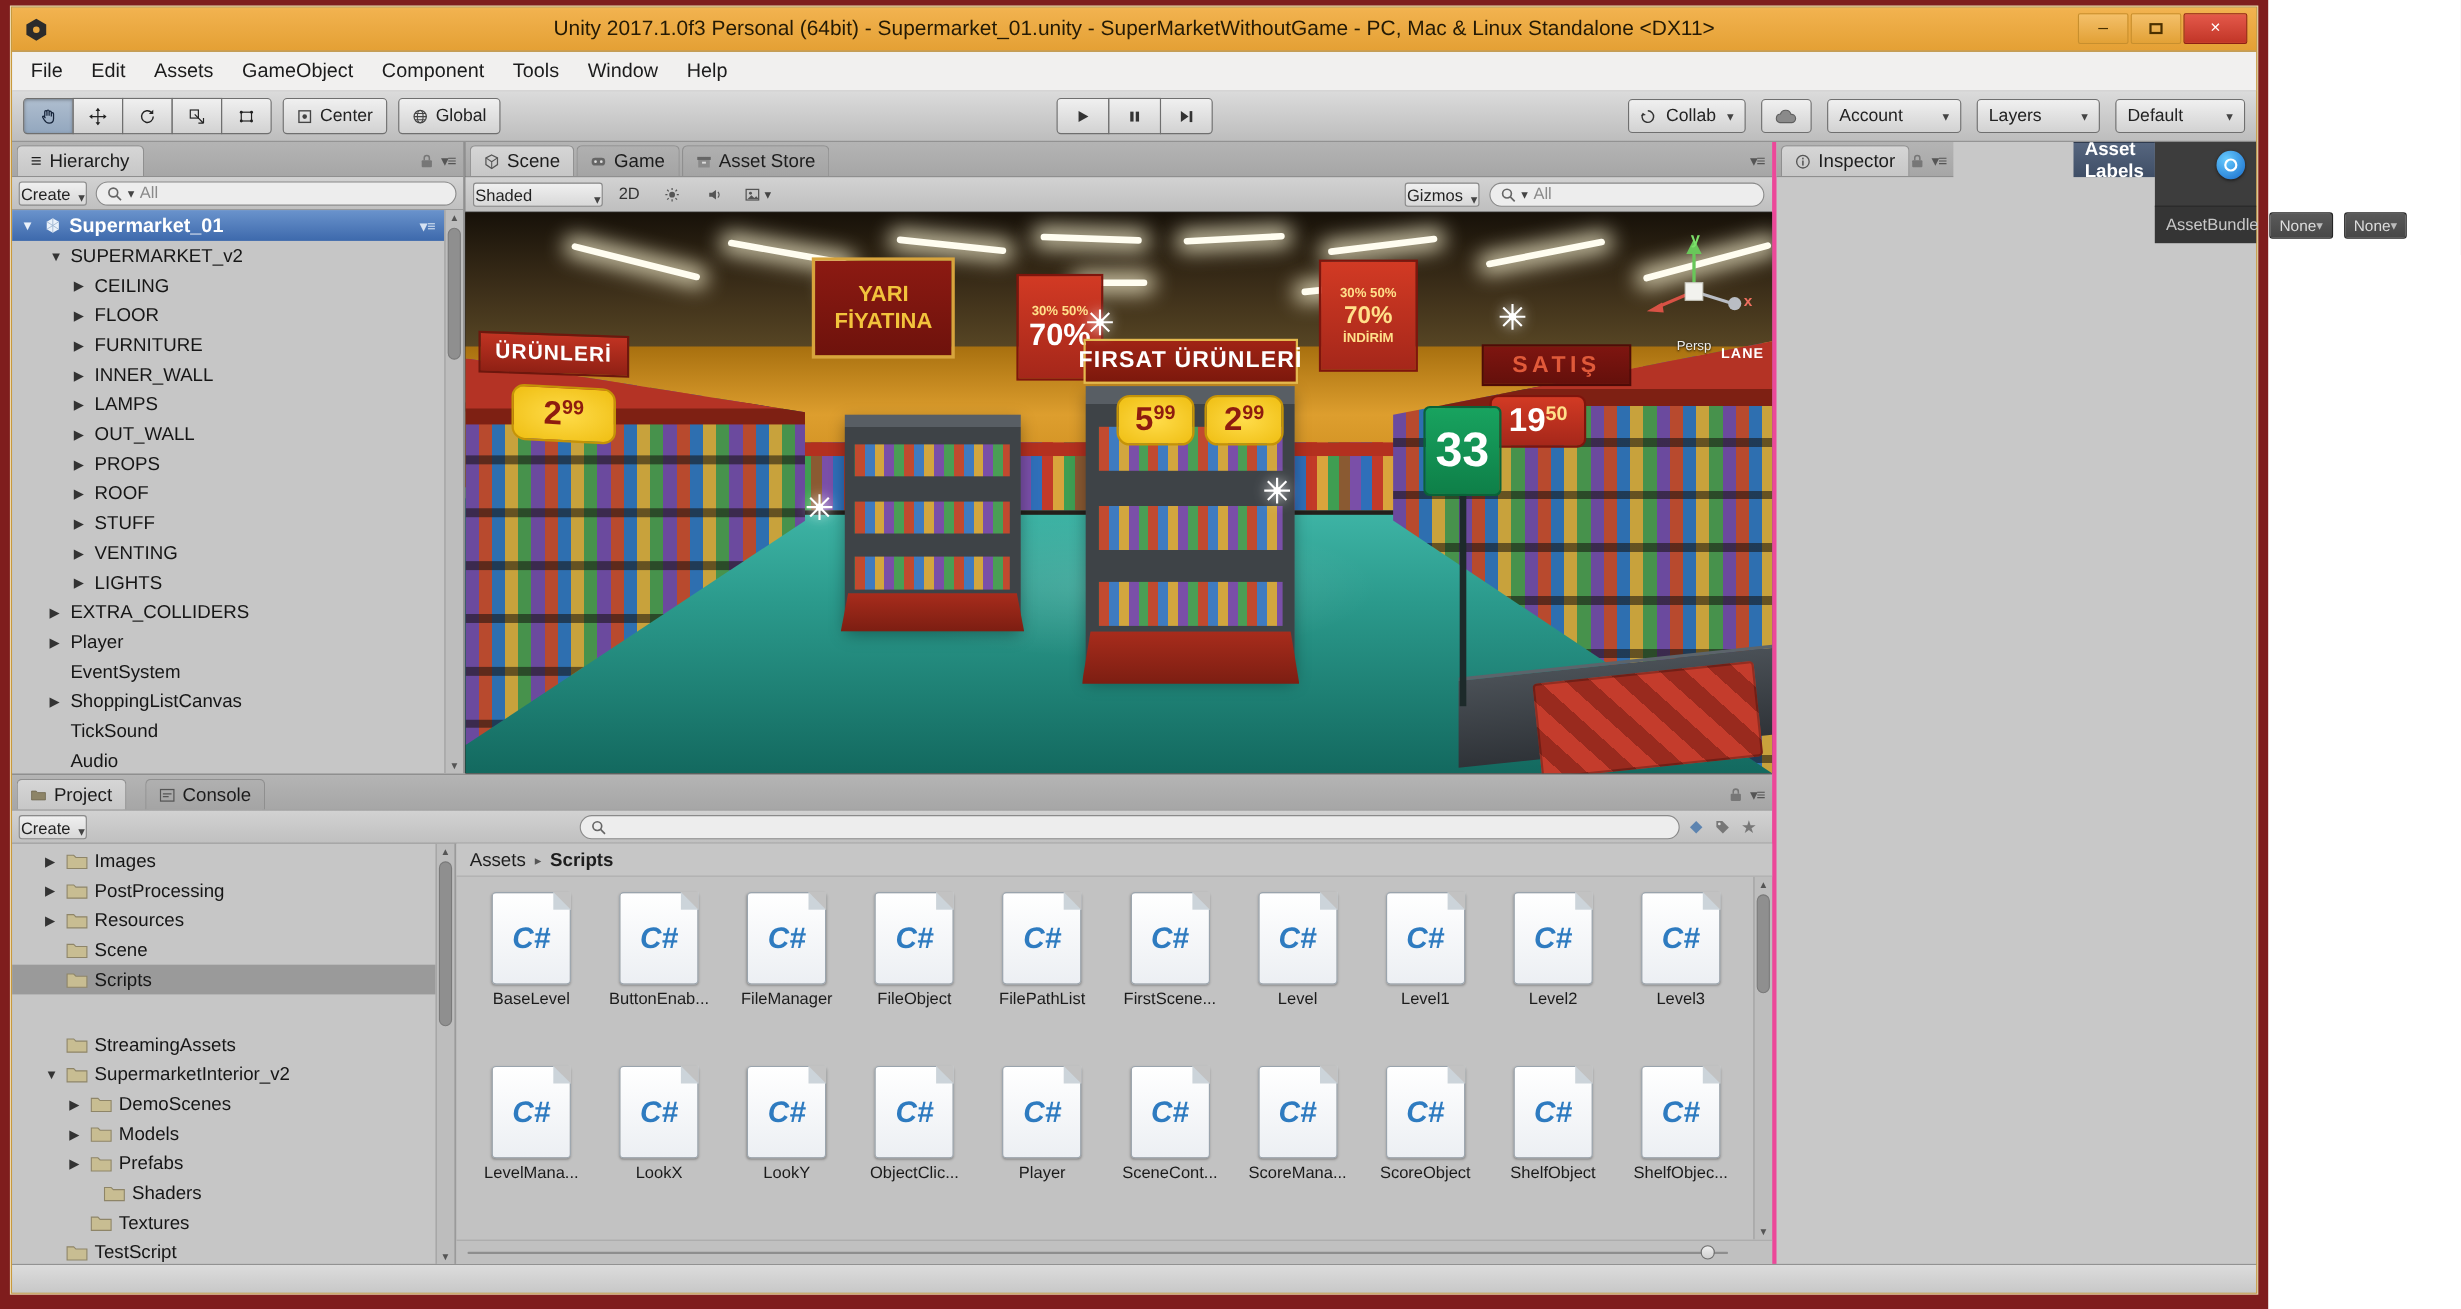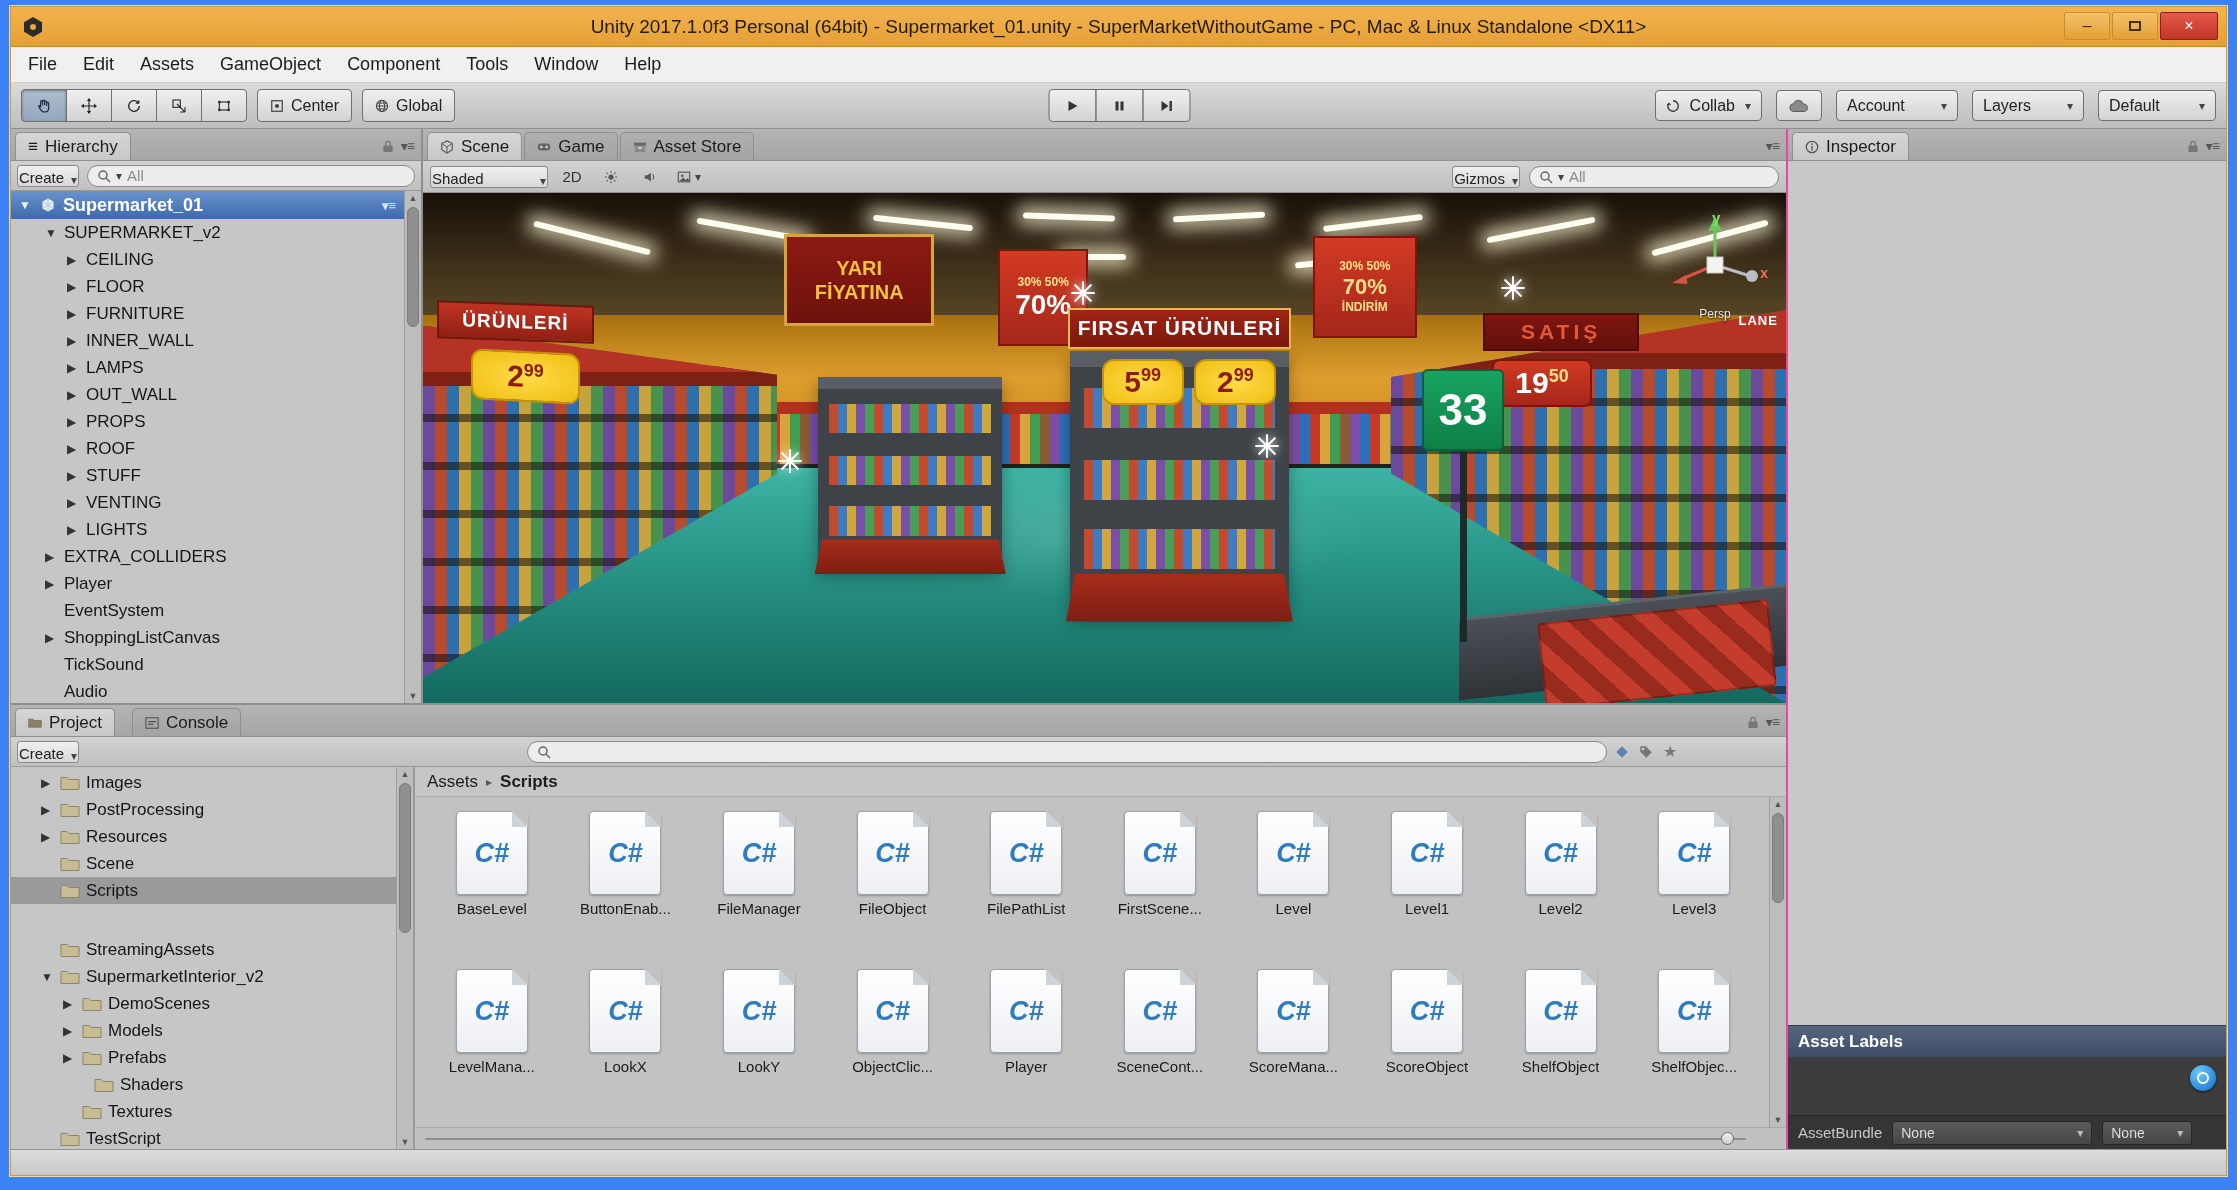--- a/index.html
+++ b/index.html
@@ -1,18 +1,18 @@
 <!DOCTYPE html>
 <html style="--titlebar: #E9A83F; --accent_blue: #3D69AC; --floor_teal: #2EA193; --wall_orange: #DD9E2E; --shelf_red: #B3301F;"><head>
 <meta charset="utf-8">
 <style>
   *{box-sizing:border-box;margin:0;padding:0}
   html,body{width:2237px;height:1190px;background:#fff;overflow:hidden;
     font-family:"Liberation Sans",sans-serif;-webkit-font-smoothing:antialiased}
-  .page{position:relative;width:2237px;height:1190px;background:#3b82f6}
+  .page{position:relative;width:2062px;height:1190px;background:#7f1d1d}
 
   
   .window{position:absolute;left:10px;top:6px;right:10px;bottom:14px;display:flex;flex-direction:column;
     border:1px solid #c99a3c;background:#BEBEBE;box-shadow:0 0 0 1px #ecd9ae}
   .titlebar{height:40px;flex:0 0 40px;background:linear-gradient(#F2B350,#E4A034);display:flex;align-items:center;
     padding-left:10px;position:relative;border-bottom:1px solid #c08a26}
   .title-icon{width:24px;height:24px;display:flex;align-items:center;justify-content:center}
   .title-text{position:absolute;left:50%;transform:translateX(-50%);font-size:19px;color:#241a05;white-space:nowrap}
   .win-buttons{position:absolute;right:8px;top:5px;display:flex;gap:2px}
   .win-btn{width:46px;height:28px;display:flex;align-items:center;justify-content:center;font-size:16px;color:#4a3000;
@@ -153,21 +153,21 @@
   .pole{position:absolute;left:76.1%;top:50%;width:0.5%;height:38%;background:#1d2a2a;z-index:4}
   #sign-lane{right:0.6%;top:23.5%;color:#fff;font-size:13px;font-weight:bold;letter-spacing:1px}
 
   .light-gizmo{position:absolute;width:26px;height:26px;z-index:7;filter:drop-shadow(0 0 6px rgba(255,255,255,.9))}
   .orient-gizmo{position:absolute;right:16px;top:20px;width:110px;height:124px;z-index:8;text-align:center}
   .orient-gizmo .axis-y-label{position:absolute;left:52px;top:-4px;color:#7CE06A;font-size:15px;font-weight:bold}
   .orient-gizmo .axis-x-label{position:absolute;right:2px;top:52px;color:#F07060;font-size:14px;font-weight:bold}
   .persp-label{position:absolute;left:0;right:0;bottom:16px;color:#EDEDED;font-size:12px;text-shadow:0 1px 2px #000}
 
   
-  .inspector{width:440px;flex:0 0 440px;border-left:2px solid #ec4899;background:#C8C8C8;display:flex;flex-direction:column}
+  .inspector{width:440px;flex:0 0 440px;border-left:4px solid #ec4899;background:#C8C8C8;display:flex;flex-direction:row}
   .insp-body{flex:1;background:#C8C8C8}
   .al-header{height:32px;flex:0 0 32px;background:linear-gradient(#56667F,#3F4E66);color:#fff;font-weight:bold;font-size:17px;
     display:flex;align-items:center;padding:0 10px;border-top:1px solid #2e3a4e}
   .al-body{height:92px;flex:0 0 92px;background:#3D3D3D;position:relative}
   .blue-tag{position:absolute;right:10px;top:8px;width:26px;height:26px;border-radius:50%;
     background:radial-gradient(circle at 35% 30%,#66CBFF,#1669C9);box-shadow:0 1px 3px rgba(0,0,0,.6);
     display:flex;align-items:center;justify-content:center}
   .blue-tag::after{content:"";width:8px;height:8px;border-radius:50%;border:2px solid #fff}
   .ab-row{position:absolute;left:0;right:0;bottom:0;height:34px;display:flex;align-items:center;gap:10px;padding:0 10px;
     background:#353535;border-top:1px solid #2a2a2a;color:#C8C8C8;font-size:15px}

